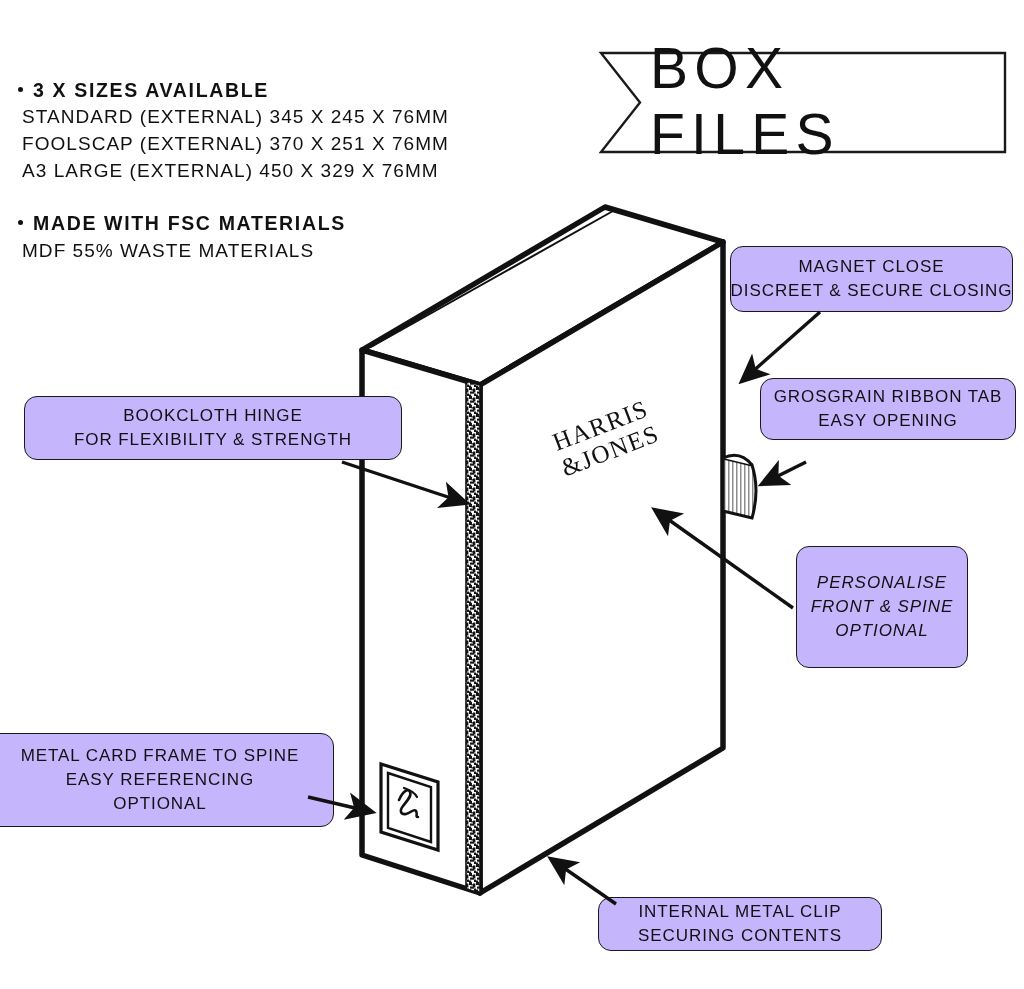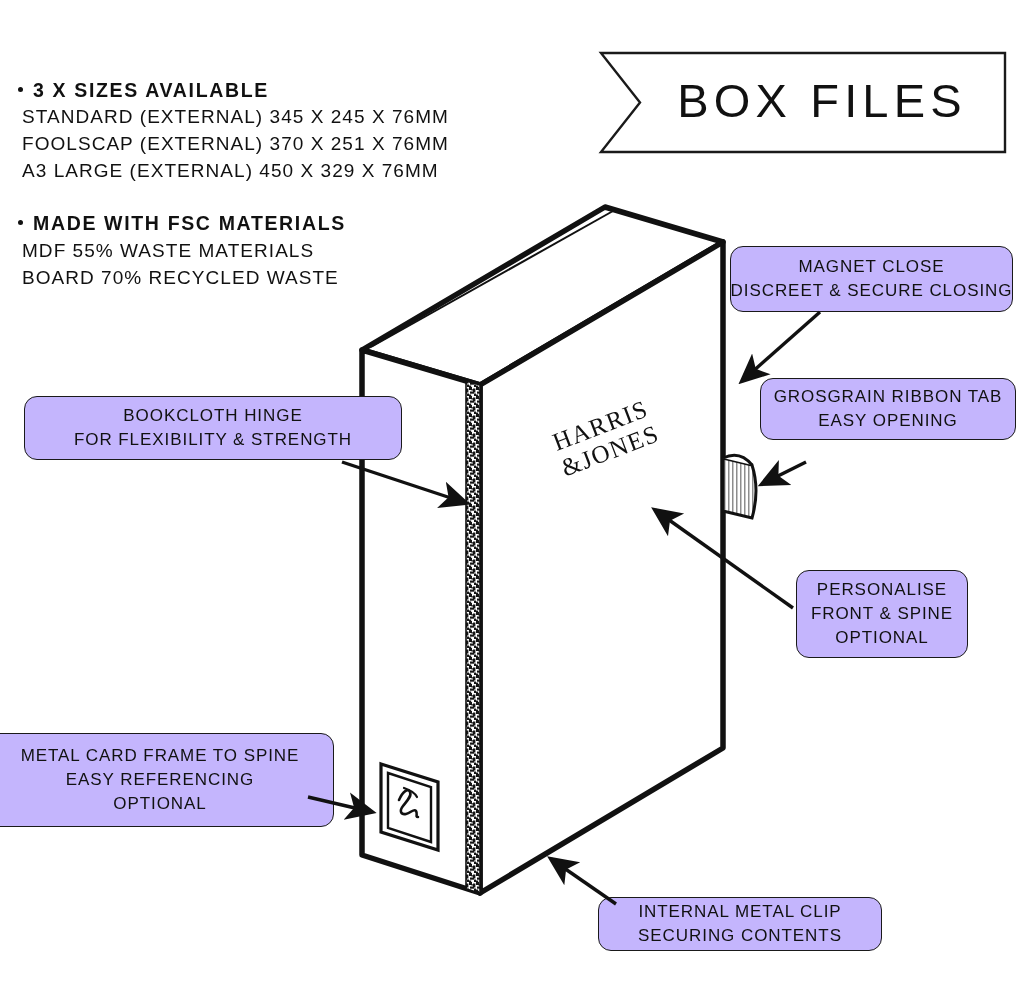--- a/index.html
+++ b/index.html
@@ -75,21 +75,21 @@
   #title-banner svg { position: absolute; inset: 0; }
   #banner-title {
     position: absolute;
     left: 52px;
     top: 0;
     right: 14px;
     height: 105px;
     display: flex;
     align-items: center;
     justify-content: center;
-    font-size: 47px;
+    font-size: 57px;
     letter-spacing: 0.11em;
     text-transform: uppercase;
     font-weight: 400;
     padding-bottom: 4px;
     box-sizing: border-box;
   }
 
   
   .callout {
     position: absolute;
@@ -108,21 +108,21 @@
     font-size: 17px;
     line-height: 1.42;
     letter-spacing: 0.055em;
     text-transform: uppercase;
     white-space: nowrap;
     text-align: center;
   }
 
   #callout-magnet      { left: 730px; top: 246px; width: 283px; height: 66px; }
   #callout-ribbon      { left: 760px; top: 378px; width: 256px; height: 62px; }
-  #callout-personalise { left: 796px; top: 570px; width: 172px; height: 88px; }
+  #callout-personalise { left: 796px; top: 546px; width: 172px; height: 122px; font-style: italic; }
   #callout-bookcloth   { left: 24px;  top: 396px; width: 378px; height: 64px; }
   #callout-metalcard   { left: -14px; top: 733px; width: 348px; height: 94px; }
   #callout-internal    { left: 598px; top: 897px; width: 284px; height: 54px; }
 
   
   #illustration {
     position: absolute;
     left: 0;
     top: 0;
     width: 1024px;
@@ -181,21 +181,20 @@
     </div>
   </div>
 
   <div class="spec-group">
     <div class="spec-heading">
       <span class="bullet-dot"></span>
       <span>MADE WITH FSC MATERIALS</span>
     </div>
     <div class="spec-lines">
       <div class="spec-line">MDF 55% WASTE MATERIALS</div>
-      <div class="spec-line">BOARD 70% RECYCLED WASTE</div>
     </div>
   </div>
 
 </div>
 
 <div id="title-banner">
   <svg width="410" height="105" viewBox="0 0 410 105">
     <path d="M 3 3 L 407 3 L 407 102 L 3 102 L 42 52.5 Z" fill="#ffffff" stroke="#1a1a1a" stroke-width="2.4" stroke-linejoin="miter"></path>
   </svg>
   <div id="banner-title" class="caps">BOX FILES</div>

